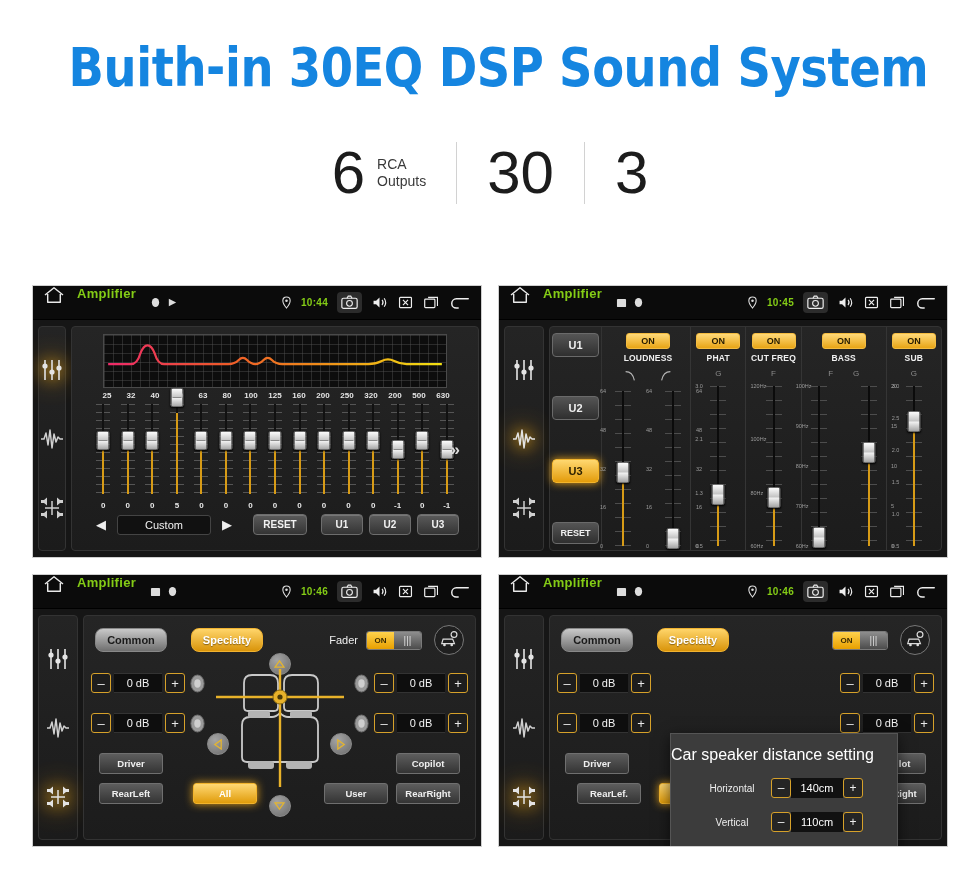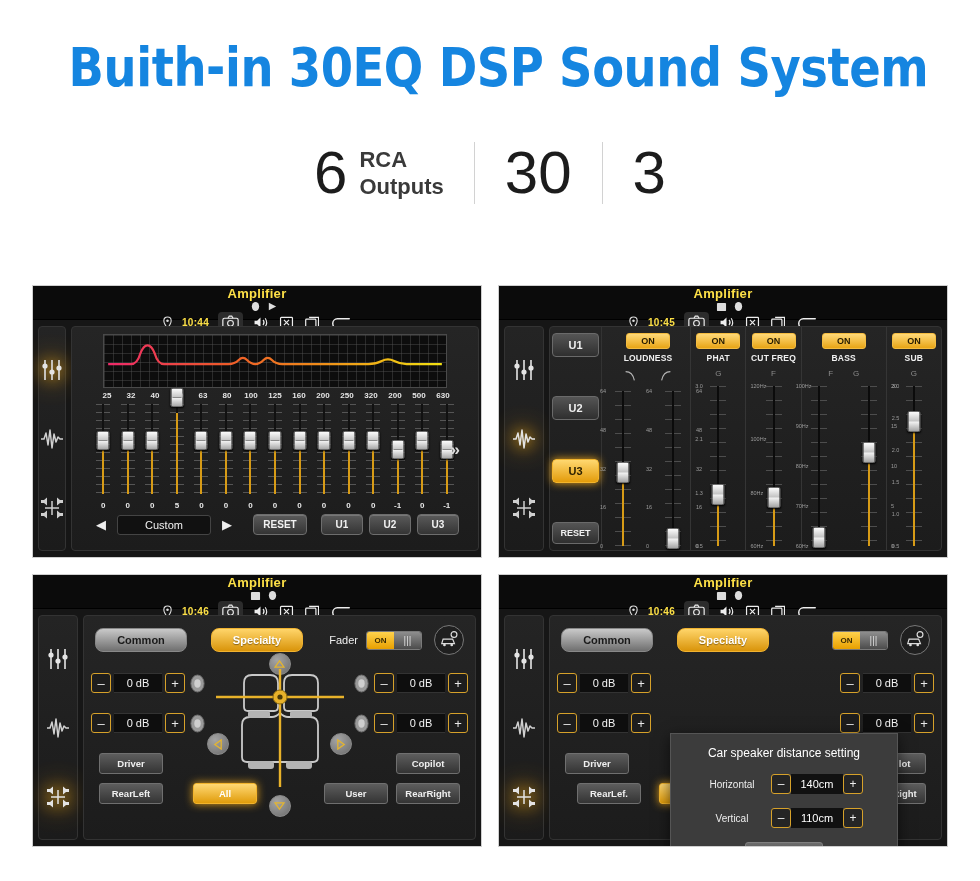--- a/index.html
+++ b/index.html
@@ -38,24 +38,24 @@
     padding: 0 30px;
   }
   .stat-num {
     font-size: 60px;
     font-weight: 300;
     color: #1c1c1c;
     line-height: 1;
     font-family: "Liberation Sans", sans-serif;
   }
   .stat-txt {
-    font-size: 22px;
+    font-size: 14px;
     color: #3a3a3a;
     line-height: 1.25;
-    font-weight: 700;
+    font-weight: 400;
     white-space: pre-line;
   }
   .divider { width:1px; height:62px; background:#d2d2d2; }
 
   
   .panels {
     position:absolute;
     left: 32px; top: 285px;
     width: 916px;
     display: grid;
@@ -67,26 +67,25 @@
     position: relative;
     background: #161616;
     border: 1px solid #cfcfcf;
     overflow: hidden;
   }
 
   
   .statusbar {
     height: 34px;
     background: #0b0b0b;
-    display:flex; align-items:center;
+    display:flex; 
     padding: 0 10px;
-    color: #fde047;
+    color: #84cc16;
     font-size: 12px;
     border-bottom: 1px solid #000;
-    flex-direction: column;
   }
   .sb-home { width: 22px; height: 18px; margin-right: 12px; }
   .sb-title { font-size: 13px; font-weight: bold; letter-spacing:.3px; }
   .sb-mini { display:flex; gap:6px; margin-left:14px; align-items:center; }
   .sb-spacer { flex: 1; }
   .sb-right { display:flex; align-items:center; gap: 9px; }
   .sb-time { font-size: 10px; font-weight: bold; letter-spacing:.3px; }
   .sb-icon { width:17px; height:17px; display:block; }
   .sb-cam-wrap { background:#2c2c2c; border-radius:4px; padding:2px 4px; display:flex; }
 
@@ -226,21 +225,21 @@
     width:13px; height:21px; border-radius:2px;
     background: linear-gradient(180deg,#fcfcfc,#c6c6c6 45%,#ededed 55%,#a5a5a5);
     border:1px solid #6d6d6d; box-shadow: 0 1px 2px #000;
   }
   .vs-ticks { position:absolute; left:50%; transform:translateX(-50%); top:6px; bottom:4px; width:16px;
     background-image: repeating-linear-gradient(to bottom,#4d4d4d 0 1px, transparent 1px 14px); }
 
   
   .tabs-row { display:flex; align-items:center; gap:8px; padding: 4px 6px 0 6px; }
   .tab {
-    width: 92px; text-align:center; padding:5px 0; border-radius:8px;
+    width: 72px; text-align:center; padding:5px 0; border-radius:8px;
     font-size:11px; font-weight:bold; color:#f0f0f0;
     background: linear-gradient(180deg,#c9c9c9,#6f6f6f); color:#1a1a1a;
     border:1px solid #888;
   }
   .tab.on {
     background: linear-gradient(180deg,#ffd56a,#d9940a);
     border-color:#f0b230; color:#fff;
     text-shadow: 0 1px 1px rgba(0,0,0,.4);
     margin-left: 16px;
   }
@@ -287,21 +286,21 @@
     border:1px solid #8a8a8a; display:flex;align-items:center;justify-content:center;
   }
 
   
   .dialog {
     position:absolute; left: 115px; top: 78px; width: 228px; height: 140px;
     background:#3c3c3c; border:1px solid #555;
     box-shadow: 0 4px 14px rgba(0,0,0,.6);
     z-index:20; padding-top:12px;
   }
-  .dlg-title { text-align:center; color:#fff; font-size:12px; }
+  .dlg-title { text-align:left; color:#fff; font-size:16px; }
   .dlg-row { display:flex; align-items:center; justify-content:center; gap:12px; margin-top:14px; }
   .dlg-lbl { color:#eee; font-size:10px; width:54px; text-align:center; }
   .dlg-stepper { display:flex; align-items:center; }
   .dlg-pm { width:20px;height:20px;border:1px solid #d6a12a;border-radius:3px;background:#252525;
     color:#eee;font-size:12px;display:flex;align-items:center;justify-content:center;}
   .dlg-val { width:52px;height:20px;background:#111;color:#fff;font-size:11px;
     display:flex;align-items:center;justify-content:center;}
   .dlg-confirm {
     margin: 14px auto 0; width:78px; text-align:center; padding:4px 0; border-radius:3px;
     background:linear-gradient(180deg,#6d6d6d,#3a3a3a); border:1px solid #808080;

